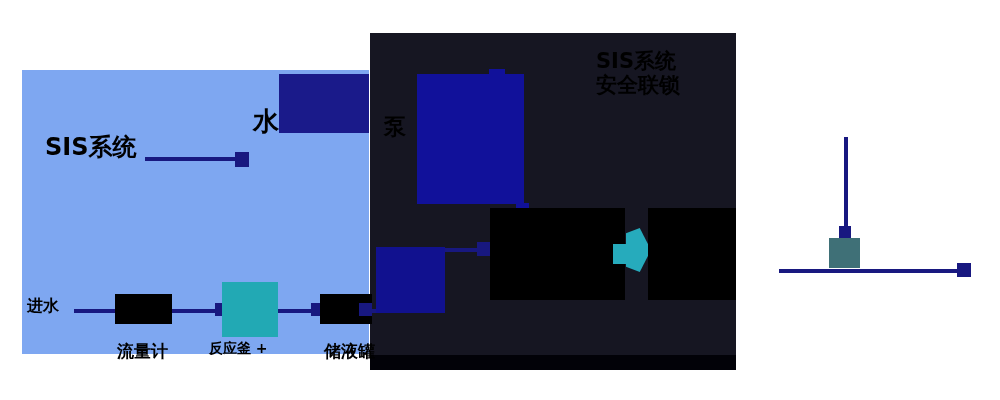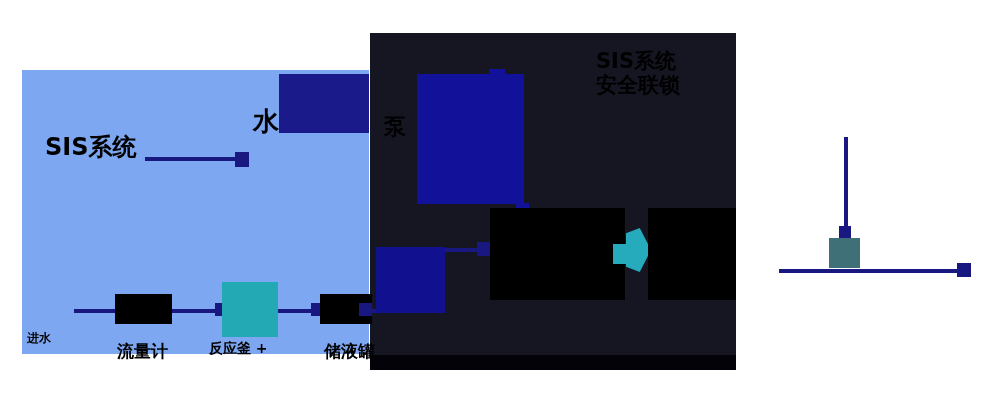--- a/index.html
+++ b/index.html
@@ -37,21 +37,21 @@
 
   <div class="lbl" style="left:45px;top:131px;font-size:24px;">SIS系统</div>
 
   <div class="pipe" style="left:145px;top:157px;width:92px;height:4px;"></div>
   <div class="node" style="left:235px;top:152px;width:14px;height:15px;"></div>
 
   <div class="lbl" style="left:253px;top:104px;font-size:26px;">水</div>
 
   <div id="tank-rect" class="abs" style="left:279px;top:74px;width:90px;height:59px;"></div>
 
-  <div class="lbl" style="left:27px;top:296px;font-size:12px;margin-top:34px;">进水</div>
+  <div class="lbl" style="left:27px;top:296px;font-size:16px;">进水</div>
 
   <div class="pipe" style="left:74px;top:309px;width:42px;height:4px;"></div>
   <div class="blackbox" style="left:115px;top:294px;width:57px;height:30px;"></div>
   <div class="pipe" style="left:172px;top:309px;width:44px;height:4px;"></div>
   <div class="node" style="left:215px;top:303px;width:13px;height:13px;"></div>
   <div id="teal-box" class="abs" style="left:222px;top:282px;width:56px;height:55px;"></div>
   <div class="pipe" style="left:278px;top:309px;width:34px;height:4px;"></div>
   <div class="node" style="left:311px;top:303px;width:13px;height:13px;"></div>
   <div class="blackbox" style="left:320px;top:294px;width:52px;height:30px;"></div>
   <div class="node" style="left:359px;top:303px;width:13px;height:13px;"></div>

